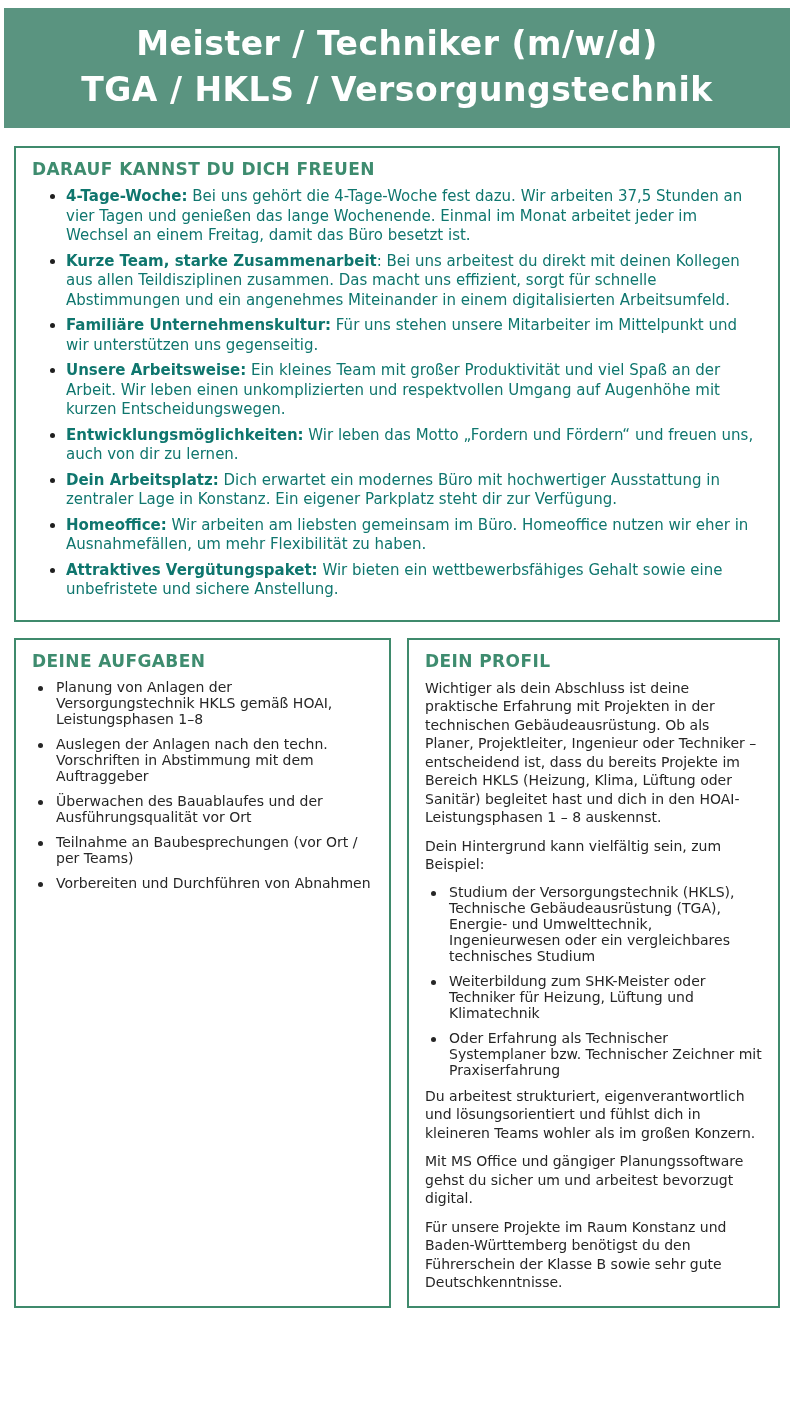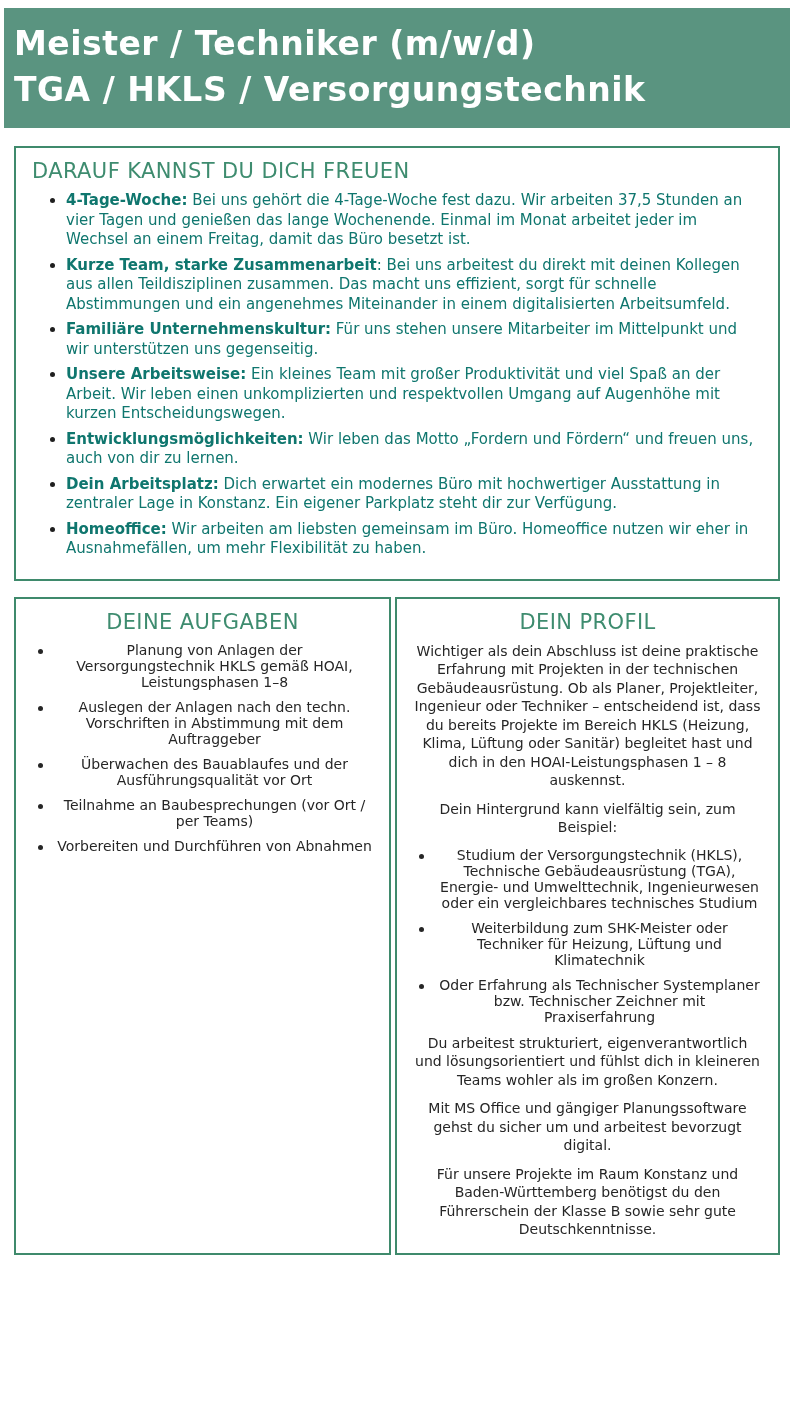--- a/index.html
+++ b/index.html
@@ -11,42 +11,42 @@
     font-family: "DejaVu Sans", sans-serif;
     color: #1f1f1f;
   }
   .page { width: 794px; min-height: 1409px; background: #fff; padding-bottom: 10px; }
 
   
   .banner {
     margin: 8px 4px 0 4px;
     background: #5a9480;
     color: #ffffff;
-    text-align: left;
+    text-align: center;
     padding: 13px 10px 15px 10px;
   }
   .banner h1 {
     font-size: 33px;
     font-weight: bold;
     line-height: 46px;
     letter-spacing: 0.5px;
   }
 
   
   .content { padding: 0 14px; }
   .box {
     border: 2px solid #3f8a6c;
     background: #ffffff;
     padding: 11px 16px 14px 16px;
   }
   .box-1 { margin-top: 18px; }
   .section-title {
     color: #3e8c6f;
-    font-size: 21px;
-    font-weight: normal;
+    font-size: 17px;
+    font-weight: bold;
     letter-spacing: 0.4px;
     margin-bottom: 8px;
   }
 
   
   ul.benefits { list-style: none; }
   ul.benefits li {
     position: relative;
     padding-left: 34px;
     font-size: 15px;
@@ -62,24 +62,23 @@
     width: 5px;
     height: 5px;
     border-radius: 50%;
     background: #1f1f1f;
   }
   ul.benefits li b { font-weight: bold; }
 
   
   .columns {
     display: flex;
-    gap: 4px;
+    gap: 16px;
     margin-top: 16px;
     align-items: stretch;
-    text-align: center;
   }
   .col-left  { flex: 0 0 377px; }
   .col-right { flex: 1 1 auto; }
   .col-body { font-size: 14px; line-height: 18.5px; color: #262626; }
 
   ul.plain { list-style: none; margin-bottom: 8px; }
   ul.plain li {
     position: relative;
     padding-left: 24px;
     margin-bottom: 9px;
@@ -116,20 +115,21 @@
     <div class="box box-1">
       <div class="section-title">DARAUF KANNST DU DICH FREUEN</div>
       <ul class="benefits">
         <li><b>4-Tage-Woche:</b><span> Bei uns gehört die 4-Tage-Woche fest dazu. Wir arbeiten 37,5 Stunden an vier Tagen und genießen das lange Wochenende. Einmal im Monat arbeitet jeder im Wechsel an einem Freitag, damit das Büro besetzt ist.</span></li>
         <li><b>Kurze Team, starke Zusammenarbeit</b><span>: Bei uns arbeitest du direkt mit deinen Kollegen aus allen Teildisziplinen zusammen. Das macht uns effizient, sorgt für schnelle Abstimmungen und ein angenehmes Miteinander in einem digitalisierten Arbeitsumfeld.</span></li>
         <li><b>Familiäre Unternehmenskultur:</b><span> Für uns stehen unsere Mitarbeiter im Mittelpunkt und wir unterstützen uns gegenseitig.</span></li>
         <li><b>Unsere Arbeitsweise:</b><span> Ein kleines Team mit großer Produktivität und viel Spaß an der Arbeit. Wir leben einen unkomplizierten und respektvollen Umgang auf Augenhöhe mit kurzen Entscheidungswegen.</span></li>
         <li><b>Entwicklungsmöglichkeiten:</b><span> Wir leben das Motto „Fordern und Fördern“ und freuen uns, auch von dir zu lernen.</span></li>
         <li><b>Dein Arbeitsplatz:</b><span> Dich erwartet ein modernes Büro mit hochwertiger Ausstattung in zentraler Lage in Konstanz. Ein eigener Parkplatz steht dir zur Verfügung.</span></li>
         <li><b>Homeoffice:</b><span> Wir arbeiten am liebsten gemeinsam im Büro. Homeoffice nutzen wir eher in Ausnahmefällen, um mehr Flexibilität zu haben.</span></li>
+        <li><b>Attraktives Vergütungspaket:</b><span> Wir bieten ein wettbewerbsfähiges Gehalt sowie eine unbefristete und sichere Anstellung.</span></li>
       </ul>
     </div>
 
     <div class="columns">
 
       <div class="box col-left">
         <div class="section-title">DEINE AUFGABEN</div>
         <div class="col-body">
           <ul class="plain">
             <li>Planung von Anlagen der Versorgungstechnik HKLS gemäß HOAI, Leistungsphasen 1–8</li>

